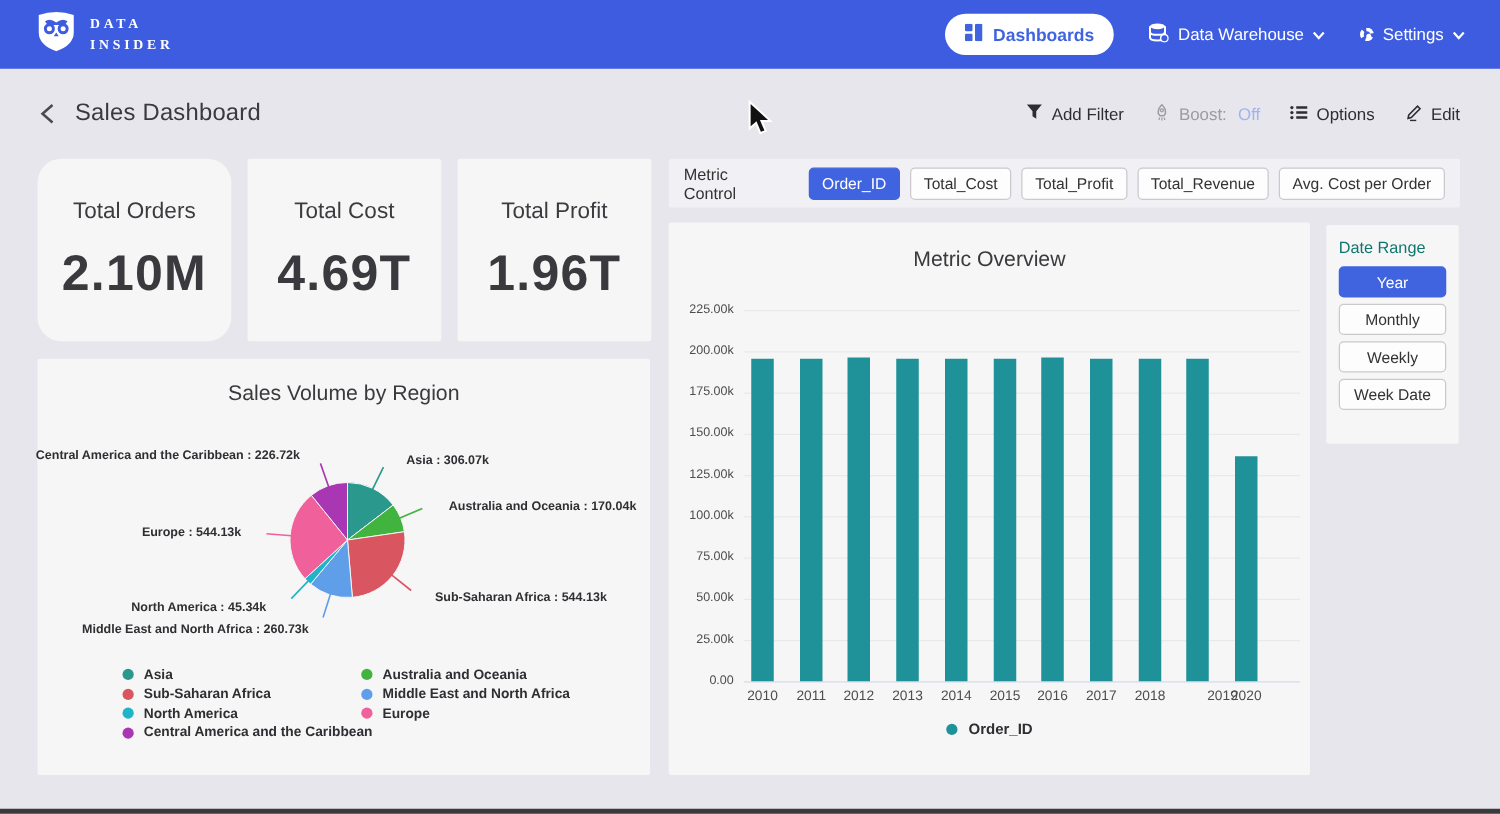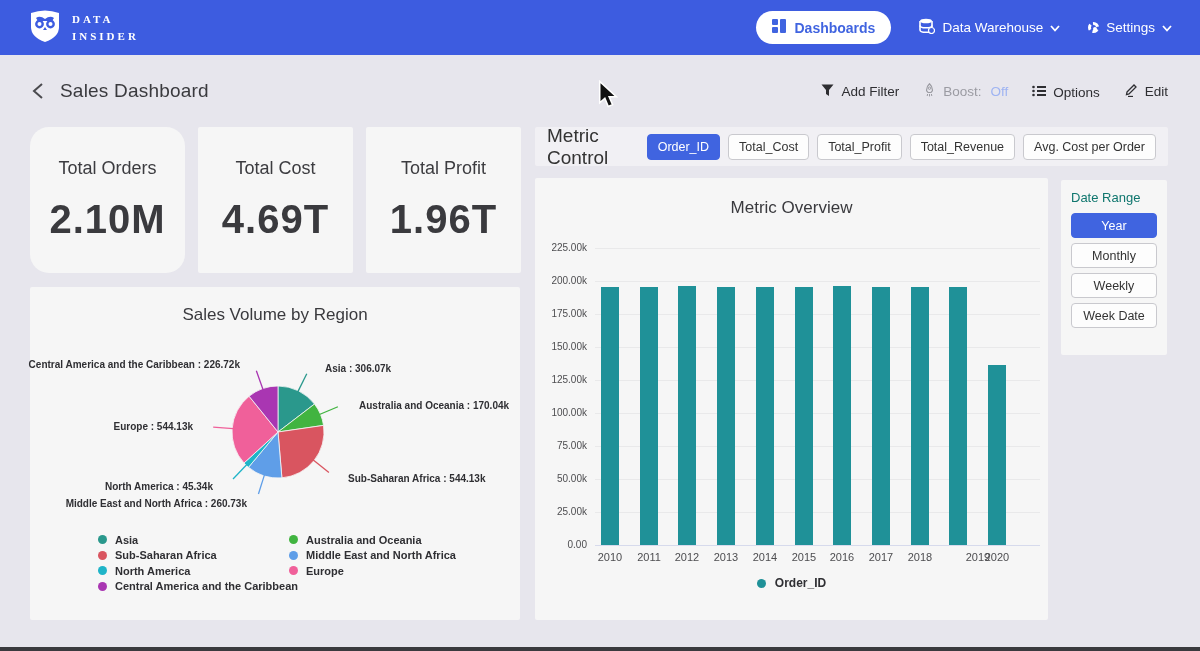--- a/index.html
+++ b/index.html
@@ -22,37 +22,37 @@
     border:none; border-radius:17px; padding:8px 16px; display:flex; gap:8px;
     align-items:center; font-size:14px; cursor:pointer; }
   .gear { width:11px; height:11px; border:3px dashed #fff; border-radius:50%; background:transparent; position:relative; }
   .gear::after{ content:""; position:absolute; inset:2px; border:2px solid #fff; border-radius:50%; }
 
   
   .page-header { position:absolute; left:0; top:70px; width:1200px; height:42px;
     display:flex; align-items:center; padding:0 32px; }
   .back { display:flex; align-items:center; cursor:pointer; margin-right:16px; }
   .page-title { font-size:19px; color:#3a3a3e; letter-spacing:.2px; }
-  .header-actions { margin-left:auto; display:flex; align-items:flex-end; gap:24px; }
+  .header-actions { margin-left:auto; display:flex; align-items:center; gap:24px; }
   .h-action { display:flex; align-items:center; gap:7px; font-size:13.5px; color:#2e2e32; cursor:pointer; }
   .h-action.muted { color:#9b9ba2; cursor:default; }
   .boost-off { color:var(--boost-off,#9fb4f2); margin-left:2px; }
 
   
   .card { position:absolute; background:#f6f6f6; border-radius:2px; }
 
   
   .kpi { width:155px; height:146px; display:flex; flex-direction:column; align-items:center; justify-content:center; gap:18px; }
   .kpi-label { font-size:18px; color:#3c3c40; }
   .kpi-value { font-size:40px; font-weight:bold; color:#3a3a3e; letter-spacing:1px; }
 
   
   .metric-strip { position:absolute; left:535px; top:127px; width:633px; height:39px;
     background:#f1f0f4; border-radius:2px; display:flex; align-items:center; gap:8px; padding:0 12px; }
-  .metric-strip-label { font-size:19px; color:#333; margin-right:12px; }
+  .metric-strip-label { font-size:13px; color:#333; margin-right:12px; }
   .chip { font-size:12.5px; color:#333; background:#fdfdfd; border:1px solid #c9c9ce;
     border-radius:4px; padding:5px 10px; cursor:pointer; white-space:nowrap; }
   .chip.selected { background:var(--accent,#4064e0); border-color:var(--accent,#4064e0); color:#fff; }
 
   
   .pie-card { left:30px; top:287px; width:490px; height:333px; }
   .card-title { text-align:center; font-size:17px; color:#3a3a3e; padding-top:18px; }
   .pie-label { position:absolute; font-size:10px; font-weight:bold; color:#2f2f33; white-space:nowrap; }
   .legend-col { position:absolute; list-style:none; }
   .legend-col li { display:flex; align-items:center; gap:8px; height:15.5px; font-size:11px; font-weight:bold; color:#2f2f33; }

